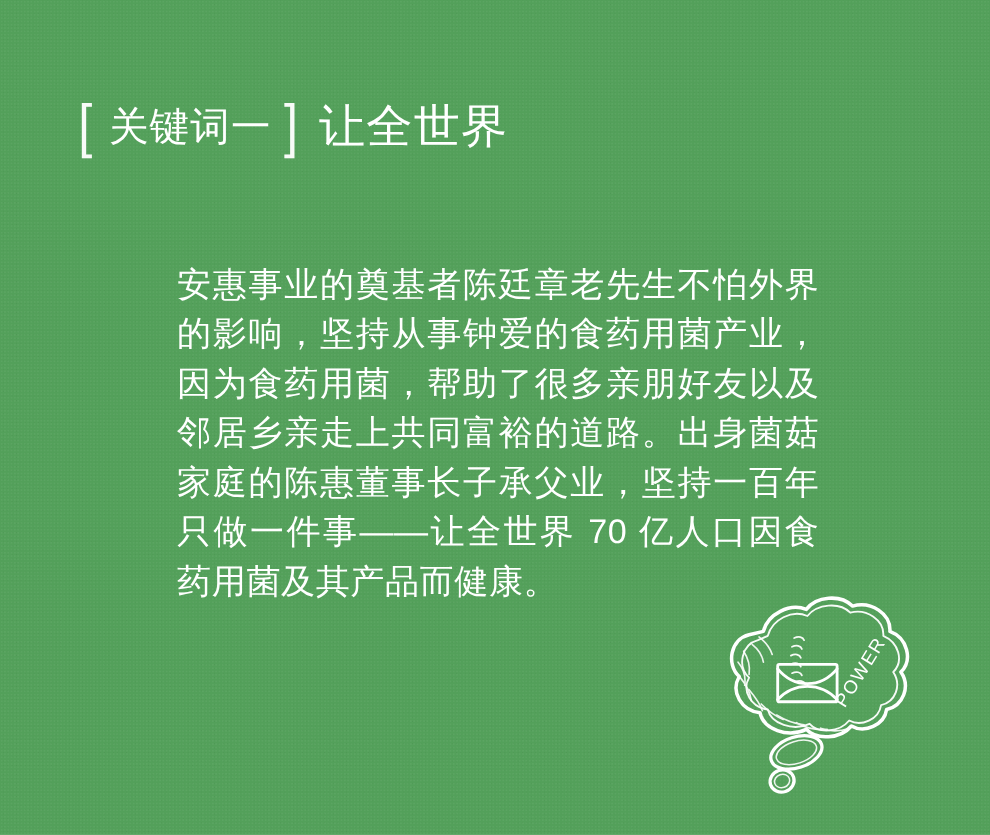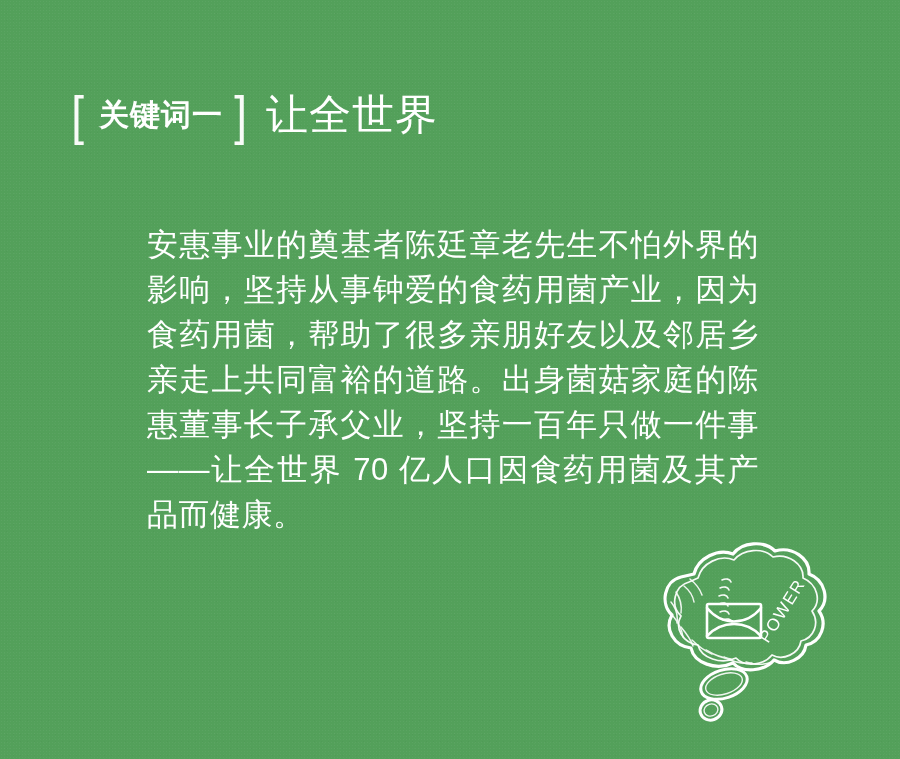--- a/index.html
+++ b/index.html
@@ -51,22 +51,22 @@
     line-height: 1;
     font-weight: 300;
     color: #ffffff;
     transform: scaleX(.85);
     opacity: .96;
   }
   .bracket.left  { margin-right: 14px; }
   .bracket.right { margin-left: 10px; }
 
   #keyword {
-    font-size: 30px;
-    font-weight: 700;
+    font-size: 36px;
+    font-weight: 400;
     letter-spacing: 1px;
     line-height: 1;
     color: #ffffff;
   }
   #title-main {
     font-size: 42px;
     font-weight: 300;
     letter-spacing: 1px;
     line-height: 1;
     margin-left: 18px;
@@ -80,21 +80,21 @@
     top: 222px;
     width: 612px;
     font-size: 31px;
     font-weight: 300;
     line-height: 45px;
     color: #ffffff;
     letter-spacing: .5px;
     text-align: justify;
     text-justify: inter-character;
   }
-  #body-text p { margin: 0; }
+  #body-text p { margin: 14px; }
 
   
   #doodle {
     position: absolute;
     left: 636px;
     top: 532px;
     width: 210px;
     height: 205px;
   }
   #doodle svg { display: block; width: 100%; height: 100%; }

